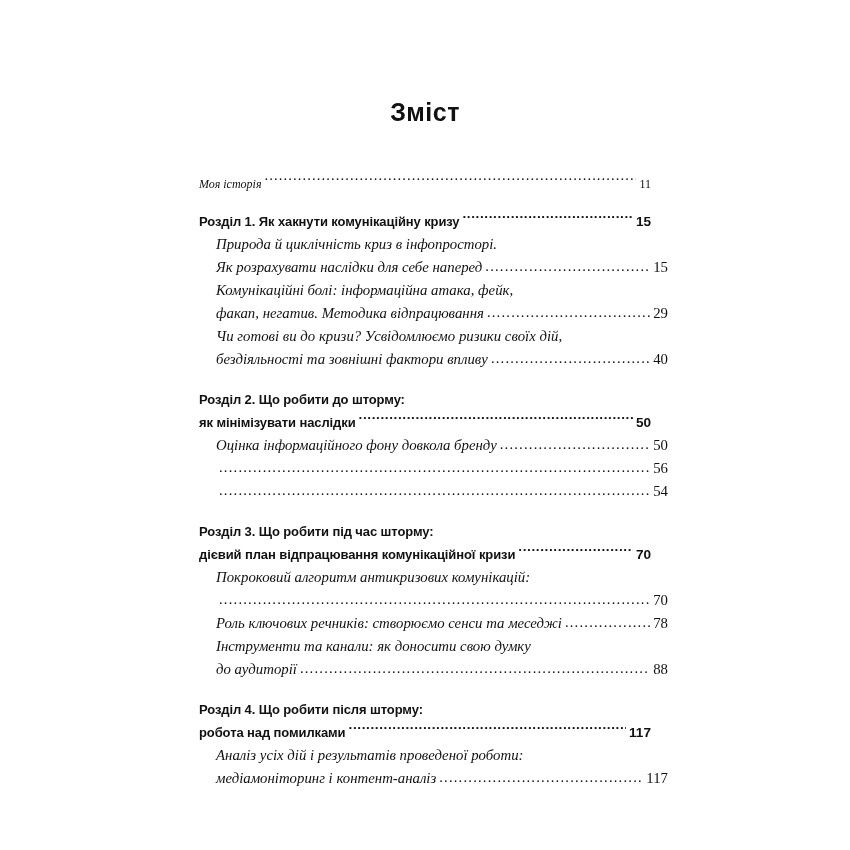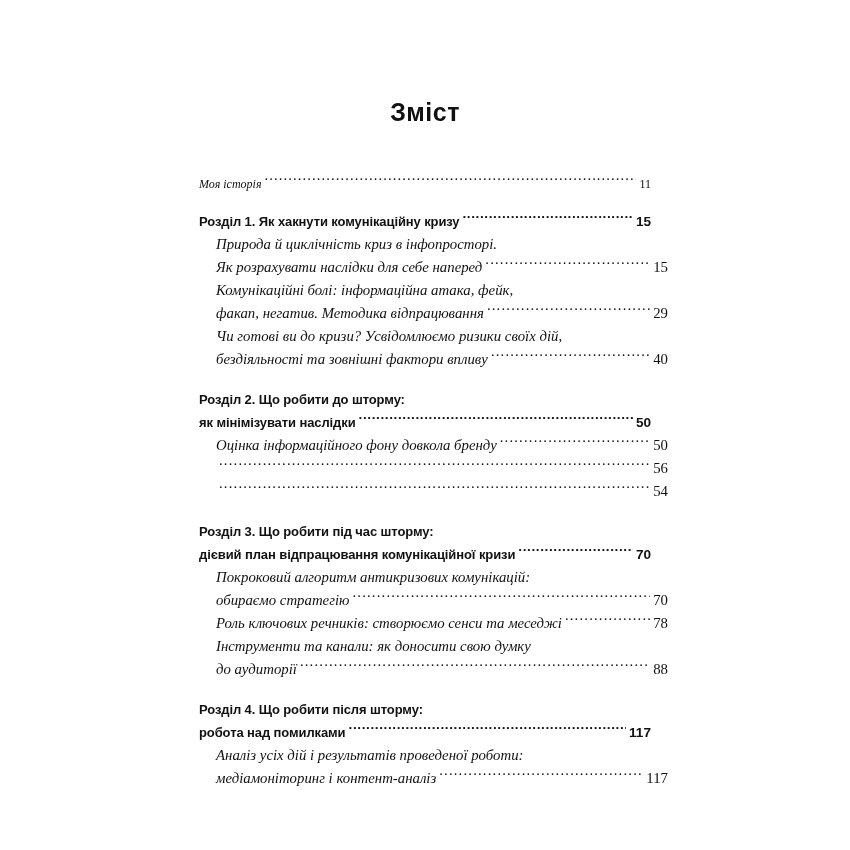--- a/index.html
+++ b/index.html
@@ -95,20 +95,21 @@
     font-weight: bold;
     font-size: 13.6px;
     letter-spacing: 0.6px;
   }
   
   .lvl-sub {
     font-style: italic;
   }
   .lvl-sub .entry-inner {
     padding-left: 17px;
+    align-items: flex-end;
   }
   .lvl-sub .etext {
     font-style: italic;
     font-size: 14.8px;
   }
   .lvl-sub .page-num {
     font-style: normal;
     font-size: 14.8px;
   }
   .lvl-sub .leader::after {
@@ -233,21 +234,20 @@
             <span class="page-num">70</span>
           </div>
         </div>
         <div class="entry lvl-sub cont">
           <div class="entry-inner">
             <span class="etext">Покроковий алгоритм антикризових комунікацій:</span>
           </div>
         </div>
         <div class="entry lvl-sub">
           <div class="entry-inner">
-            <span class="etext">обираємо стратегію</span>
             <span class="leader"></span>
             <span class="page-num">70</span>
           </div>
         </div>
         <div class="entry lvl-sub">
           <div class="entry-inner">
             <span class="etext">Роль ключових речників: створюємо сенси та меседжі</span>
             <span class="leader"></span>
             <span class="page-num">78</span>
           </div>

